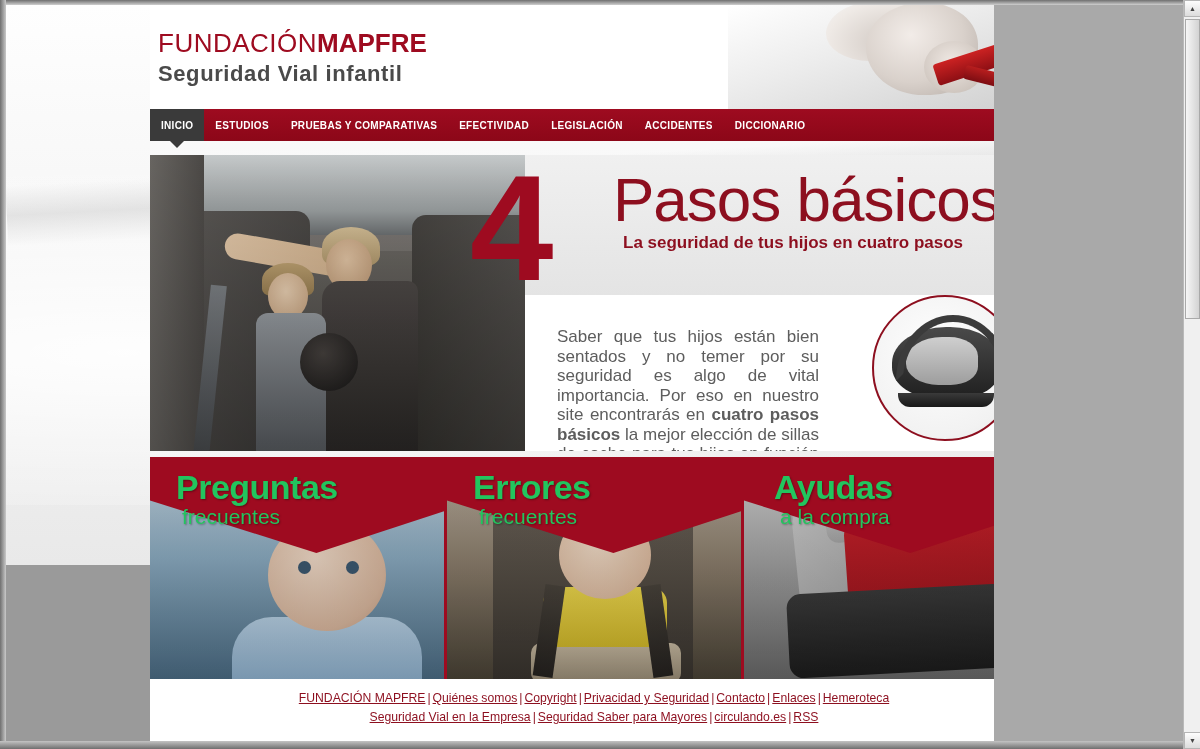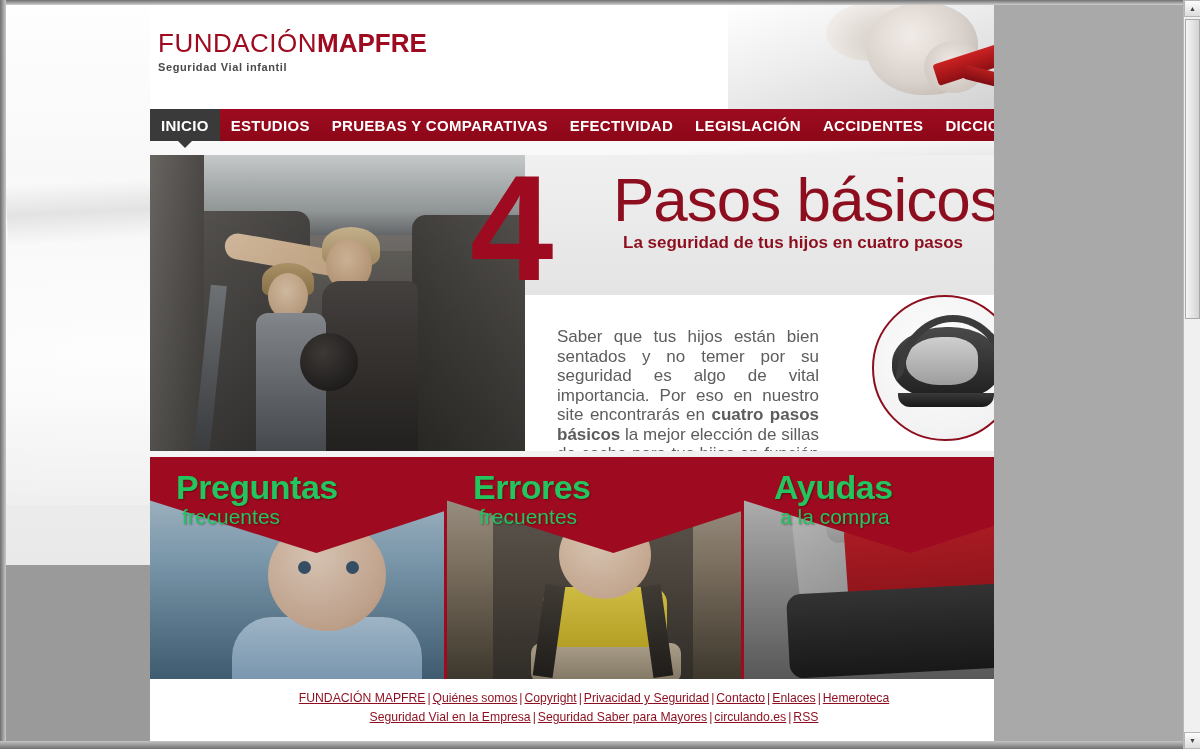--- a/index.html
+++ b/index.html
@@ -139,37 +139,37 @@
   .logo {
     position: absolute; left: 8px; top: 24px;
   }
   .logo-line1 {
     font-size: 26px; letter-spacing: 0px; line-height: 28px;
     font-weight: bold;
   }
   .logo-fundacion { color: #9e0b20; font-weight: normal; letter-spacing: 0.5px; }
   .logo-mapfre { color: #9e0b20; font-weight: bold; }
   .logo-line2 {
-    font-size: 11px; font-weight: bold; color: #4a4a4a; letter-spacing: 0.6px;
+    font-size: 22px; font-weight: bold; color: #4a4a4a; letter-spacing: 0.6px;
     margin-top: 4px;
   }
 
   
   .nav {
     position: relative;
     height: 32px;
     background: linear-gradient(to bottom, #9e0b20 0%, #8c0718 100%);
     display: flex;
     align-items: stretch;
   }
   .nav-item {
     display: flex; align-items: center;
     padding: 0 11px;
     color: #ffffff;
-    font-size: 15px;
+    font-size: 10px;
     font-weight: bold;
     letter-spacing: 0.3px;
     text-transform: uppercase;
     cursor: pointer;
     white-space: nowrap;
   }
   .nav-item.active {
     background: #3a3a3a;
     position: relative;
     color: #ffffff;

